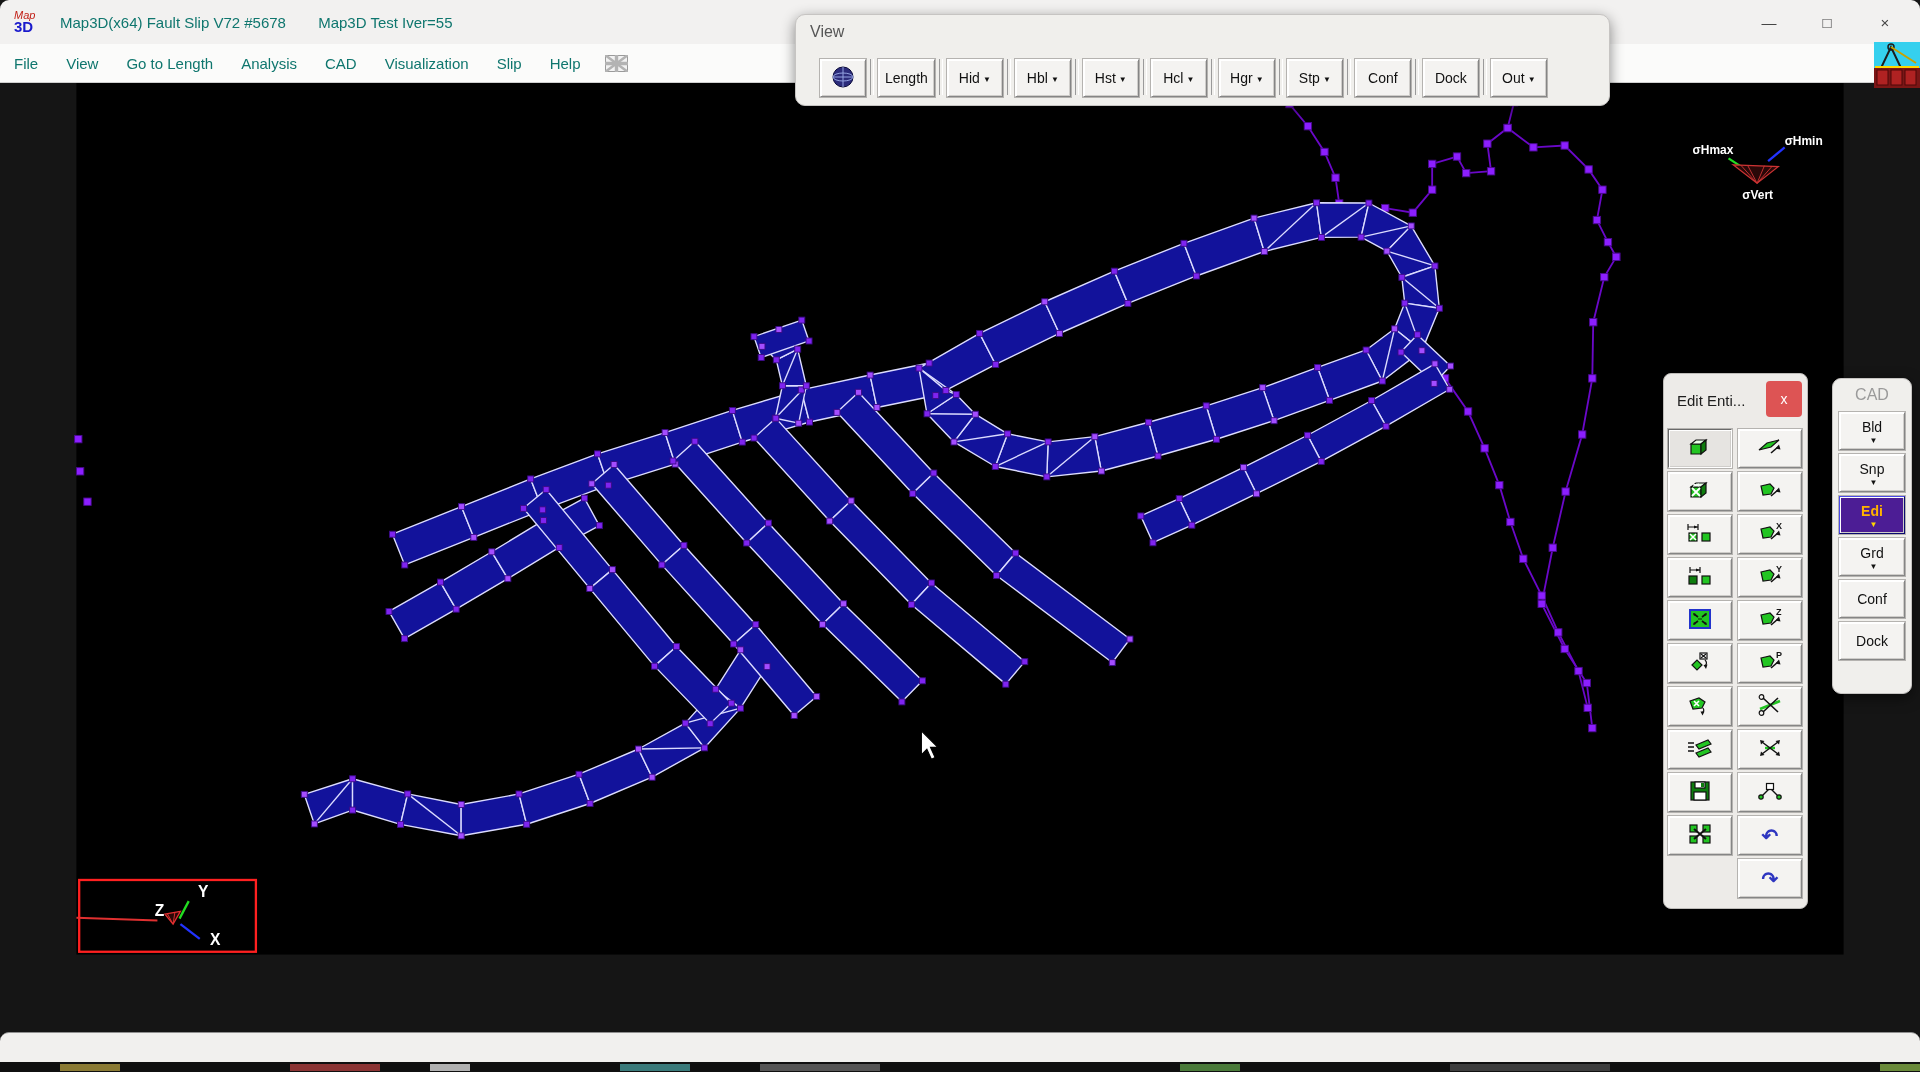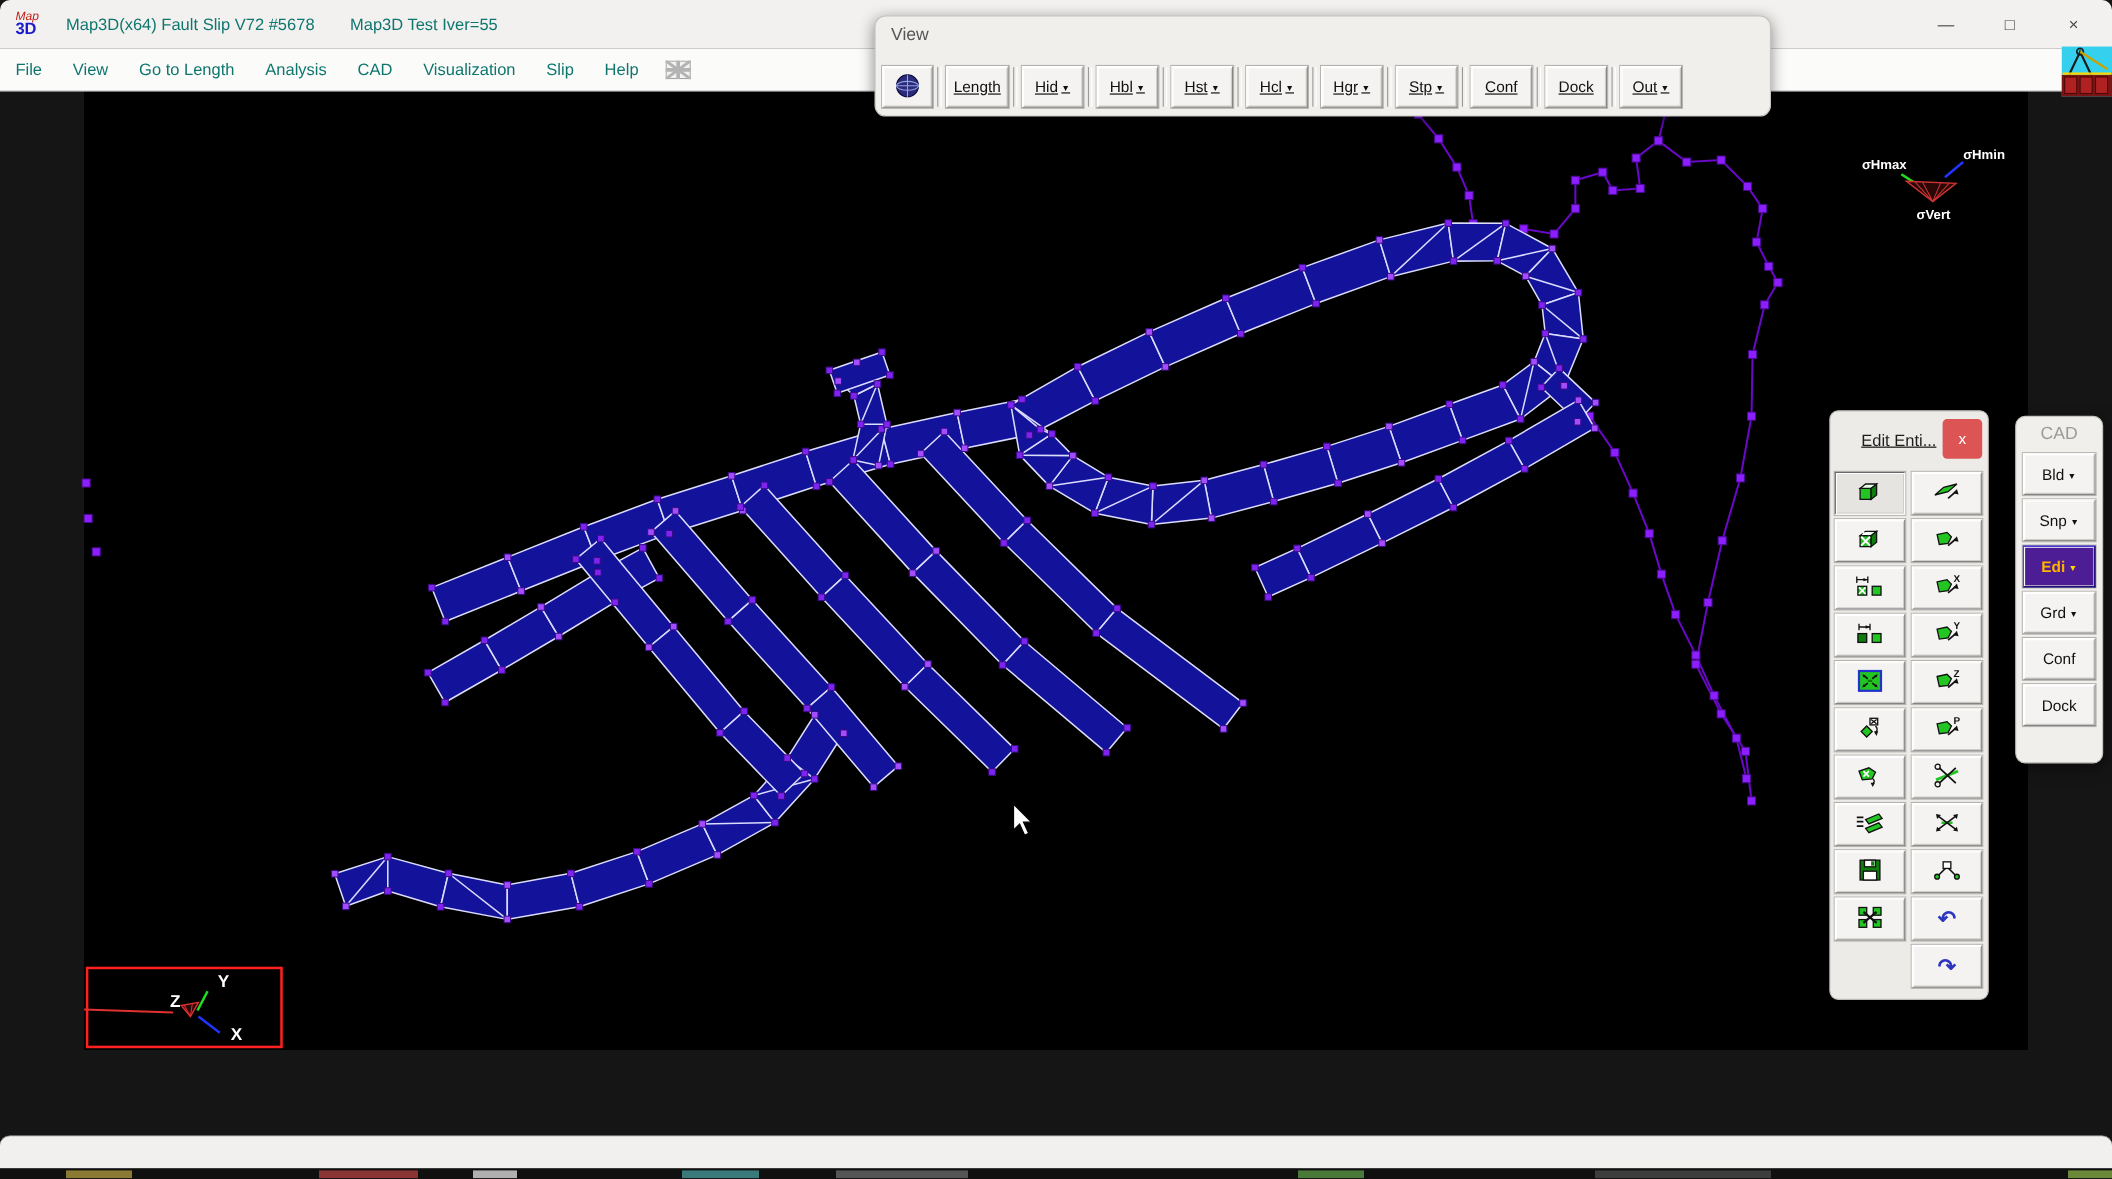--- a/index.html
+++ b/index.html
@@ -23,48 +23,48 @@
   .menu-item{padding:0 14px;font-size:15px;color:#0f766e;height:38px;display:flex;align-items:center;}
   #lang-flag{margin-left:10px;display:flex;align-items:center;}
 
   
   #canvas-svg{position:absolute;left:0;top:82px;z-index:1;}
 
   
   #view-toolbar{position:absolute;left:795px;top:14px;width:813px;height:90px;background:#f0efec;
     border:1px solid #c6c4c2;border-radius:10px;box-shadow:0 4px 14px rgba(0,0,0,.45);z-index:50;}
   #view-toolbar .vt-title{position:absolute;left:14px;top:8px;font-size:16px;color:#565656;}
-  #vt-row{position:absolute;left:6px;top:44px;display:flex;align-items:center;height:40px;text-decoration:underline;}
+  #vt-row{position:absolute;left:24px;top:44px;display:flex;height:40px;}
   .vsep{width:2px;height:36px;margin:0 4px;border-left:1px solid #9a9a9a;border-right:1px solid #ffffff;}
   .btn3d{background:#f4f3f1;border:1px solid;border-color:#ffffff #858585 #858585 #ffffff;
     box-shadow:inset 1px 1px 0 #fff, inset -1px -1px 0 #cfcdca, 0 0 0 1px #b5b3b0;
     display:flex;align-items:center;justify-content:center;color:#111;}
   .vt-btn{min-width:56px;height:38px;font-size:14px;padding:0 6px;}
   .vt-icon-btn{width:46px;height:38px;}
   .dd{font-size:8px;margin-left:3px;position:relative;top:1px;}
 
   
   #edit-panel{position:absolute;left:1663px;top:373px;width:143px;height:534px;background:#edebe8;
     border:1px solid #bdbbb8;border-radius:8px;box-shadow:0 4px 14px rgba(0,0,0,.5);z-index:40;}
-  #edit-header{position:absolute;left:15px;top:0;right:0;height:52px;display:flex;align-items:center;text-decoration:underline;}
+  #edit-header{position:absolute;left:0;top:0;right:0;height:52px;display:flex;align-items:center;}
   #edit-title{margin-left:13px;font-size:15px;color:#1d1d1d;}
   #edit-close{position:absolute;right:5px;top:7px;width:36px;height:36px;background:#dd5454;color:#fff;
     border-radius:4px;display:flex;align-items:center;justify-content:center;font-size:14px;}
   #edit-grid{position:absolute;left:1px;top:53px;display:grid;grid-template-columns:70px 70px;grid-auto-rows:43px;}
   .eg-cell{display:flex;align-items:center;justify-content:center;}
   .eg-btn{width:64px;height:39px;}
   .eg-btn.pressed{border-color:#6a6a6a #ffffff #ffffff #6a6a6a;background:#e6e4e1;}
   .uglyph{font-size:20px;font-weight:bold;color:#2d35c0;line-height:1;}
 
   
   #cad-panel{position:absolute;left:1832px;top:378px;width:78px;height:314px;background:#f0efec;
     border:1px solid #c6c4c2;border-radius:9px;box-shadow:0 4px 14px rgba(0,0,0,.5);z-index:40;
     display:flex;flex-direction:column;align-items:center;}
   #cad-title{font-size:16px;color:#9a9a9a;margin:7px 0 4px 0;}
-  .cad-btn{width:66px;height:38px;font-size:14px;margin:4px 0 0 0;}
+  .cad-btn{width:66px;height:38px;font-size:14px;margin:4px 0 0 0;flex-direction:column;}
   .cad-btn.active{background:#4c1d95;border-color:#4a4ae8 #0a0a70 #0a0a70 #4a4ae8;color:#ffb300;font-weight:bold;}
   .cad-btn.active .dd{color:#ffd700;}
 
   
   #headframe{position:absolute;left:1874px;top:42px;width:46px;height:46px;z-index:12;overflow:hidden;}
 
   
   #command-bar{position:absolute;left:0;top:1032px;width:1920px;height:30px;background:#f1f0ee;
     border-top:1px solid #8f8f8f;border-radius:9px 9px 0 0;z-index:10;}
   #taskbar-sliver{position:absolute;left:0;top:1062px;width:1920px;height:10px;background:#101010;z-index:10;}

